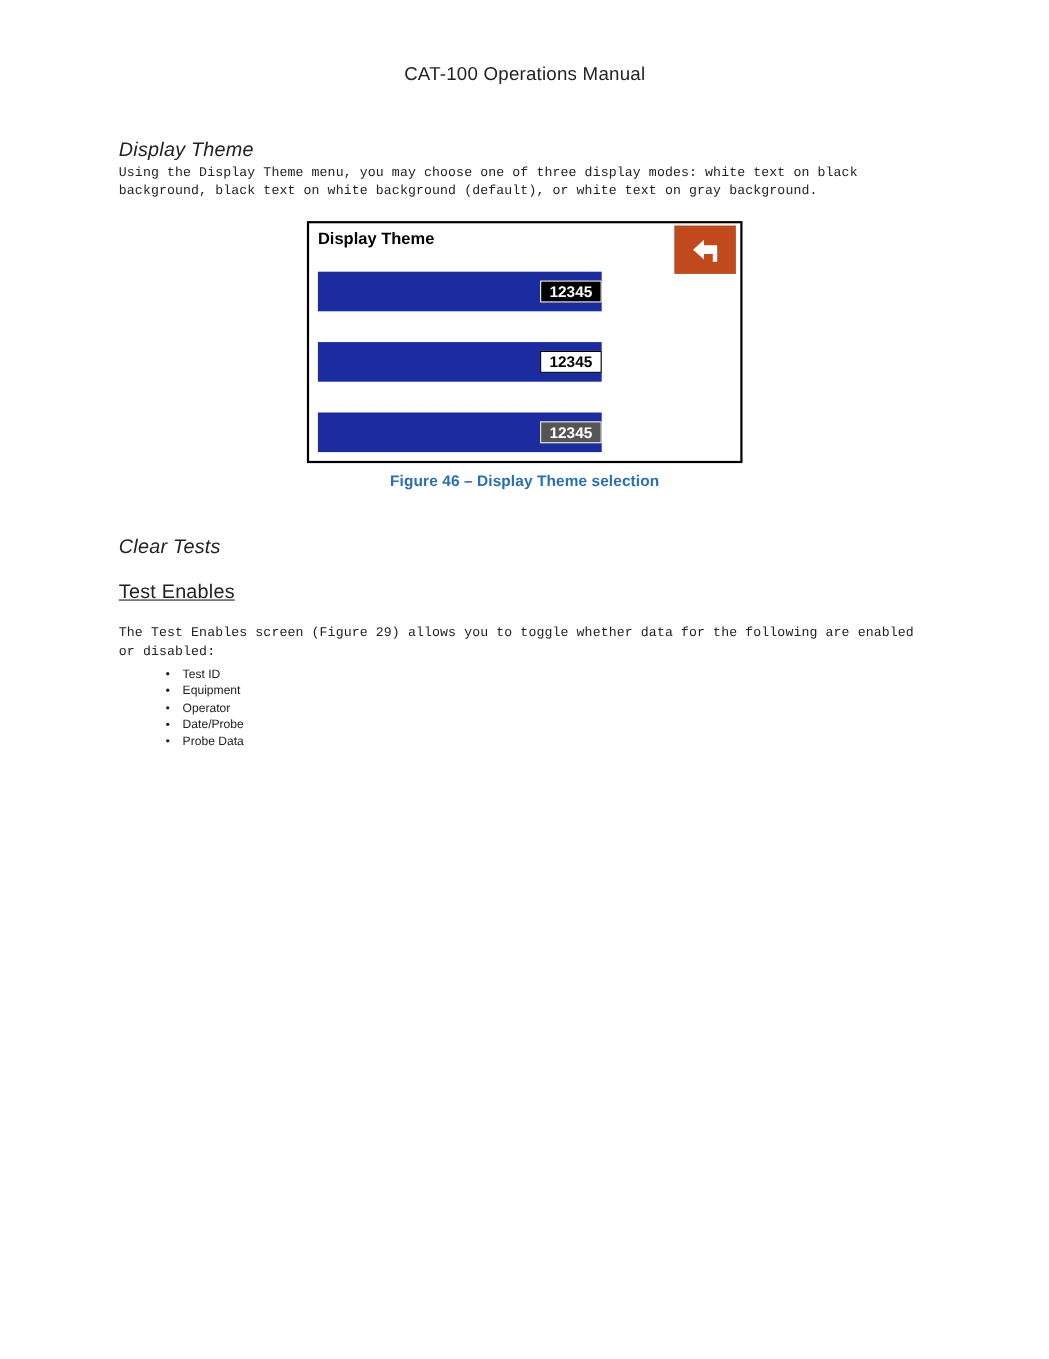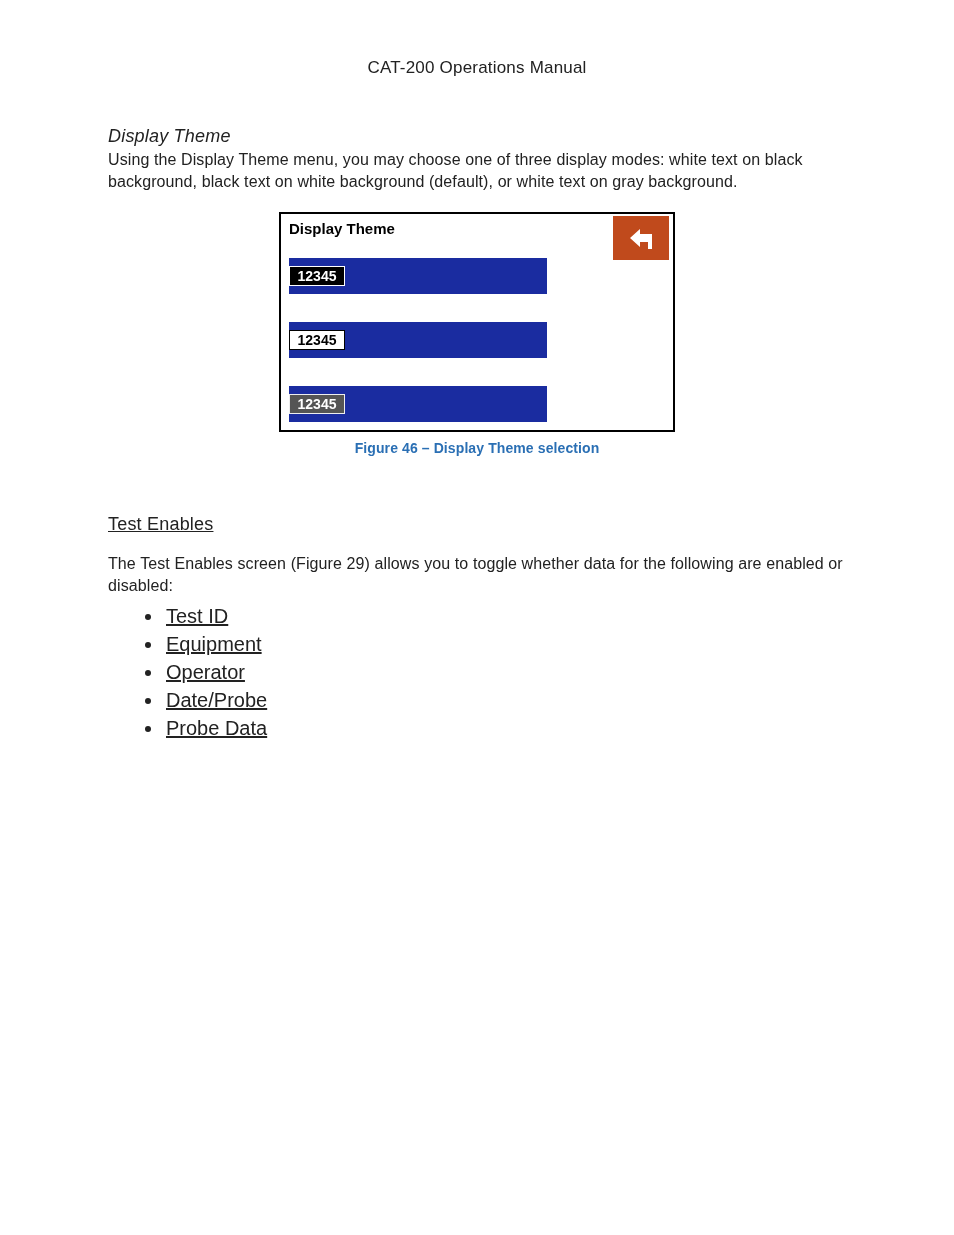--- a/index.html
+++ b/index.html
@@ -32,25 +32,26 @@
     margin-bottom: 2px;
     letter-spacing: 0.2px;
   }
   .section-heading.underlined {
     font-style: normal;
     text-decoration: underline;
     margin-top: 20px;
     margin-bottom: 18px;
   }
   p.body {
-    font-size: 16px;
+    font-size: 12px;
     line-height: 1.35;
     color: #222;
     margin-bottom: 4px;
     letter-spacing: 0.1px;
+    font-family: Liberation Mono, monospace;
   }
   p.body + p.body { margin-top: 14px; }
   .figure-block {
     margin: 20px auto 8px auto;
     width: 396px;
   }
   .device-screen {
     width: 396px;
     height: 220px;
     border: 2px solid #000;
@@ -83,21 +84,21 @@
     bottom: 8px;
     display: flex;
     flex-direction: column;
     justify-content: space-between;
   }
   .bar {
     height: 36px;
     background: #1a2ca0;
     display: flex;
     align-items: center;
-    justify-content: flex-start;
+    justify-content: flex-end;
   }
   .token {
     min-width: 56px;
     padding: 0 4px;
     height: 20px;
     display: flex;
     align-items: center;
     justify-content: center;
     font-family: Arial, sans-serif;
     font-weight: 700;
@@ -114,34 +115,33 @@
     color: #2a6fb4;
     margin-top: 8px;
     margin-bottom: 28px;
     letter-spacing: 0.1px;
   }
   ul.bullets {
     list-style: disc;
     margin: 6px 0 0 56px;
   }
   ul.bullets li {
-    font-size: 20px;
+    font-size: 11px;
     line-height: 1.4;
     color: #222;
     padding-left: 2px;
-    text-decoration: underline;
   }
   .gap-sm { height: 10px; }
 </style>
 </head>
 <body>
 
 <div class="page">
 
-  <div class="header-title">CAT-200 Operations Manual</div>
+  <div class="header-title">CAT-100 Operations Manual</div>
 
   <div class="section-heading">Display Theme</div>
   <p class="body">Using the Display Theme menu, you may choose one of three display modes: white text on black background, black text on white background (default), or white text on gray background.</p>
 
   <div class="figure-block">
     <div class="device-screen">
       <div class="ds-title">Display Theme</div>
 
       <div class="back-btn">
         <svg width="30" height="26" viewBox="0 0 30 26">
@@ -161,20 +161,21 @@
           <span class="token token-gray">12345</span>
         </div>
       </div>
     </div>
     <div class="figure-caption">Figure 46 – Display Theme selection</div>
   </div>
 
 
   <div class="gap-sm"></div>
 
+  <div class="section-heading">Clear Tests</div>
 
   <div class="section-heading underlined">Test Enables</div>
   <p class="body">The Test Enables screen (Figure 29) allows you to toggle whether data for the following are enabled or disabled:</p>
   <ul class="bullets">
     <li>Test ID</li>
     <li>Equipment</li>
     <li>Operator</li>
     <li>Date/Probe</li>
     <li>Probe Data</li>
   </ul>

